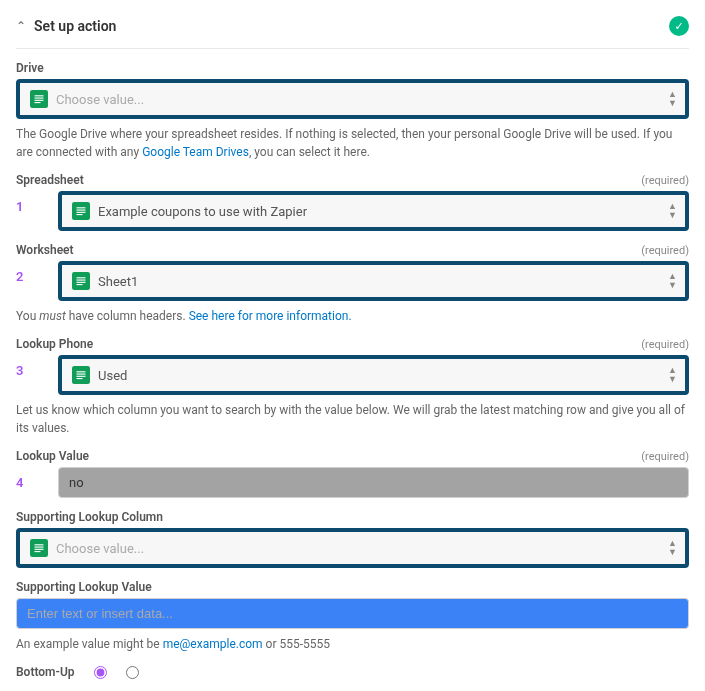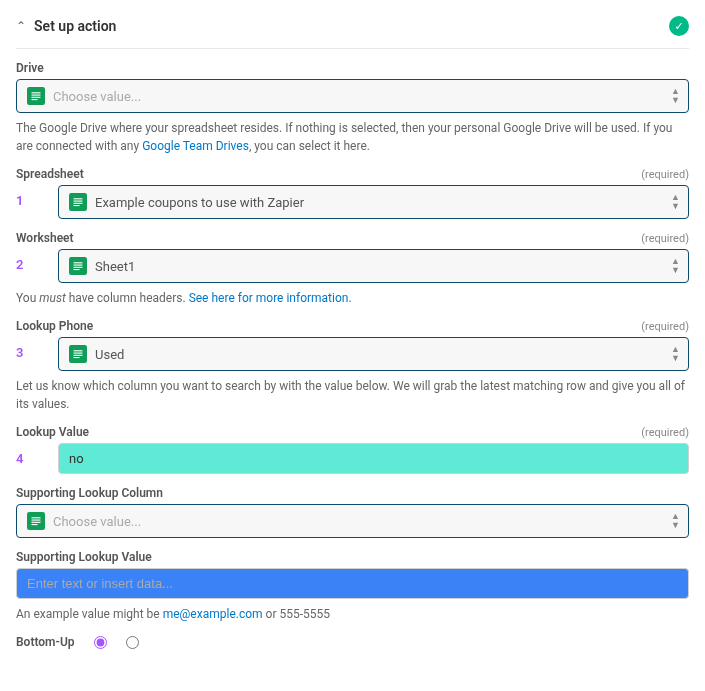--- a/index.html
+++ b/index.html
@@ -64,21 +64,21 @@
     }
     .field-required {
       font-size: 11px;
       color: #888;
     }
     .select-wrapper {
       position: relative;
       display: flex;
       align-items: center;
       background: #f7f7f7;
-      border: 1px solid #0c4a6e;
+      border: 4px solid #0c4a6e;
       border-radius: 4px;
       padding: 7px 32px 7px 10px;
       cursor: pointer;
     }
     .select-value {
       flex: 1;
       font-size: 13px;
       color: #555;
     }
     .select-value.placeholder {
@@ -133,21 +133,21 @@
       padding: 7px 10px;
       font-size: 13px;
       color: #333;
       outline: none;
     }
     .text-input::placeholder {
       color: #aaa;
     }
     .text-input-value {
       width: 100%;
-      background: #5eead4;
+      background: #a3a3a3;
       border: 1px solid #d0d0d0;
       border-radius: 4px;
       padding: 7px 10px;
       font-size: 13px;
       color: #333;
     }
     
     .gs-icon-svg {
       width: 18px;
       height: 18px;

